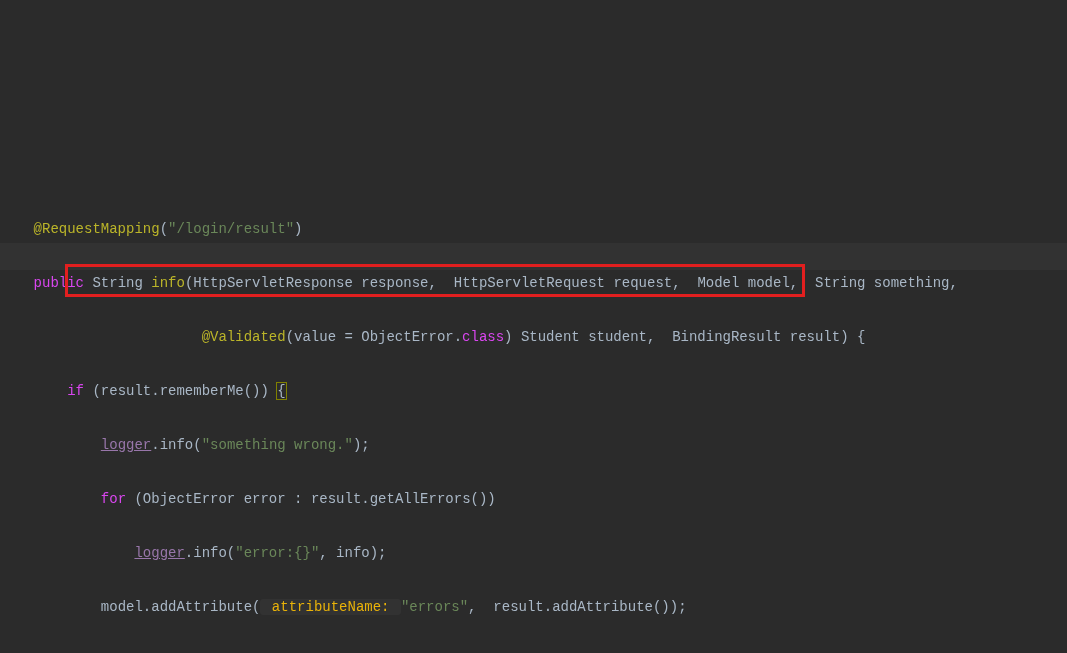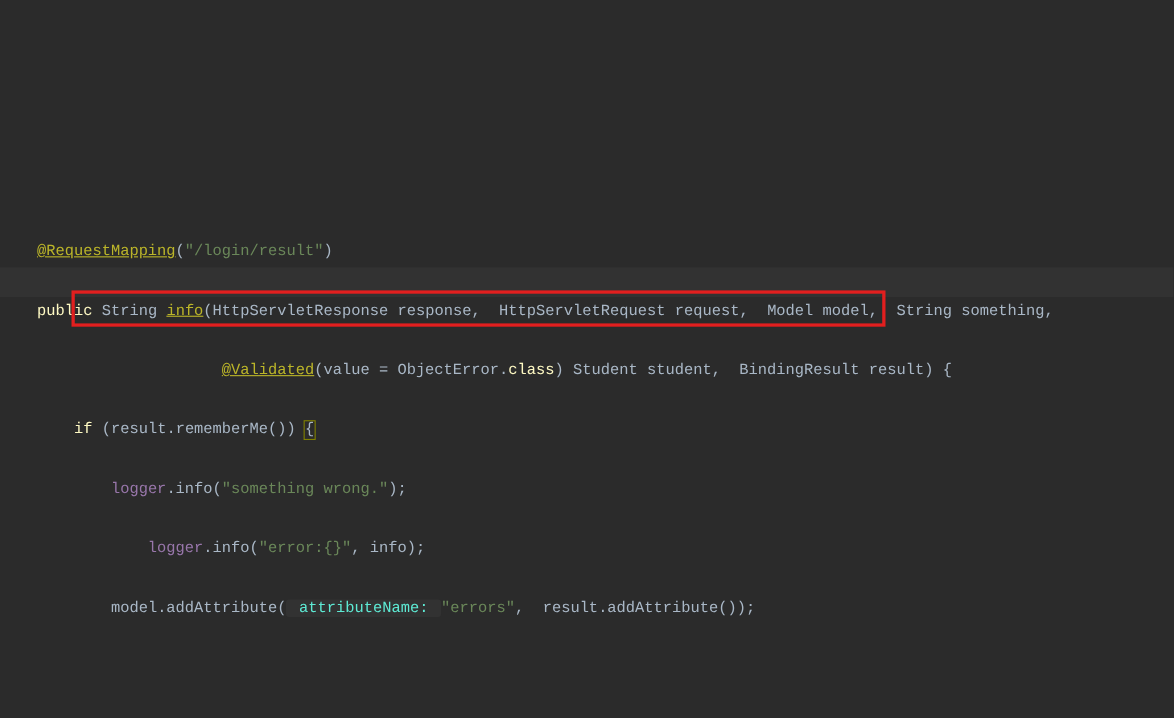--- a/index.html
+++ b/index.html
@@ -30,41 +30,42 @@
     left: 65px;
     top: 264px;
     width: 740px;
     height: 33px;
     border: 3px solid #e21f1f;
     z-index: 5;
     pointer-events: none;
   }
   .content { position: relative; z-index: 1; }
 
-  .c-annot   { color: #bbb529; text-decoration: underline; }
+  .c-annot   { color: #bbb529; }
   .c-str     { color: #6a8759; }
-  .c-key     { color: #fef9c3; text-align: right; }
-  .c-field   { color: #9876aa; }
-  .c-hint    { color: #5eead4; background: #323232; padding: 0 3px; border-radius: 3px; }
+  .c-key     { color: #d946ef; text-align: right; }
+  .c-field   { color: #9876aa; text-decoration: underline; }
+  .c-hint    { color: #eab308; background: #323232; padding: 0 3px; border-radius: 3px; }
   .c-warn    { outline: 1px solid #808000; }
 </style>
 </head>
 <body>
 
 
 
 <div class="highlight-bg"></div>
 <div class="red-box"></div>
 
 <div class="content">
 <div class="line"><span>    </span><span class="c-annot">@RequestMapping</span><span>(</span><span class="c-str">"/login/result"</span><span>)</span></div>
 <div class="line"><span>    </span><span class="c-key">public</span><span> </span><span>String</span><span> </span><span class="c-annot">info</span><span>(HttpServletResponse </span><span>response</span><span>,  HttpServletRequest </span><span>request</span><span>,  Model </span><span>model</span><span>,  String </span><span>something</span><span>,</span></div>
 <div class="line"><span>                        </span><span class="c-annot">@Validated</span><span>(value = ObjectError.</span><span class="c-key">class</span><span>) Student </span><span>student</span><span>,  BindingResult </span><span>result</span><span>) {</span></div>
 <div class="line"><span>        </span><span class="c-key">if</span><span> (</span><span>result</span><span>.rememberMe()) </span><span class="c-warn">{</span></div>
 <div class="line"><span>            </span><span class="c-field">logger</span><span>.info(</span><span class="c-str">"something wrong."</span><span>);</span></div>
+<div class="line"><span>            </span><span class="c-key">for</span><span> (ObjectError error : </span><span>result</span><span>.getAllErrors())</span></div>
 <div class="line"><span>                </span><span class="c-field">logger</span><span>.info(</span><span class="c-str">"error:{}"</span><span>, info);</span></div>
 <div class="line"><span>            </span><span>model</span><span>.addAttribute(</span><span class="c-hint"> attributeName: </span><span class="c-str">"errors"</span><span>,  </span><span>result</span><span>.addAttribute());</span></div>
 <div class="line"></div>
 
 
 
 
 
 
 

